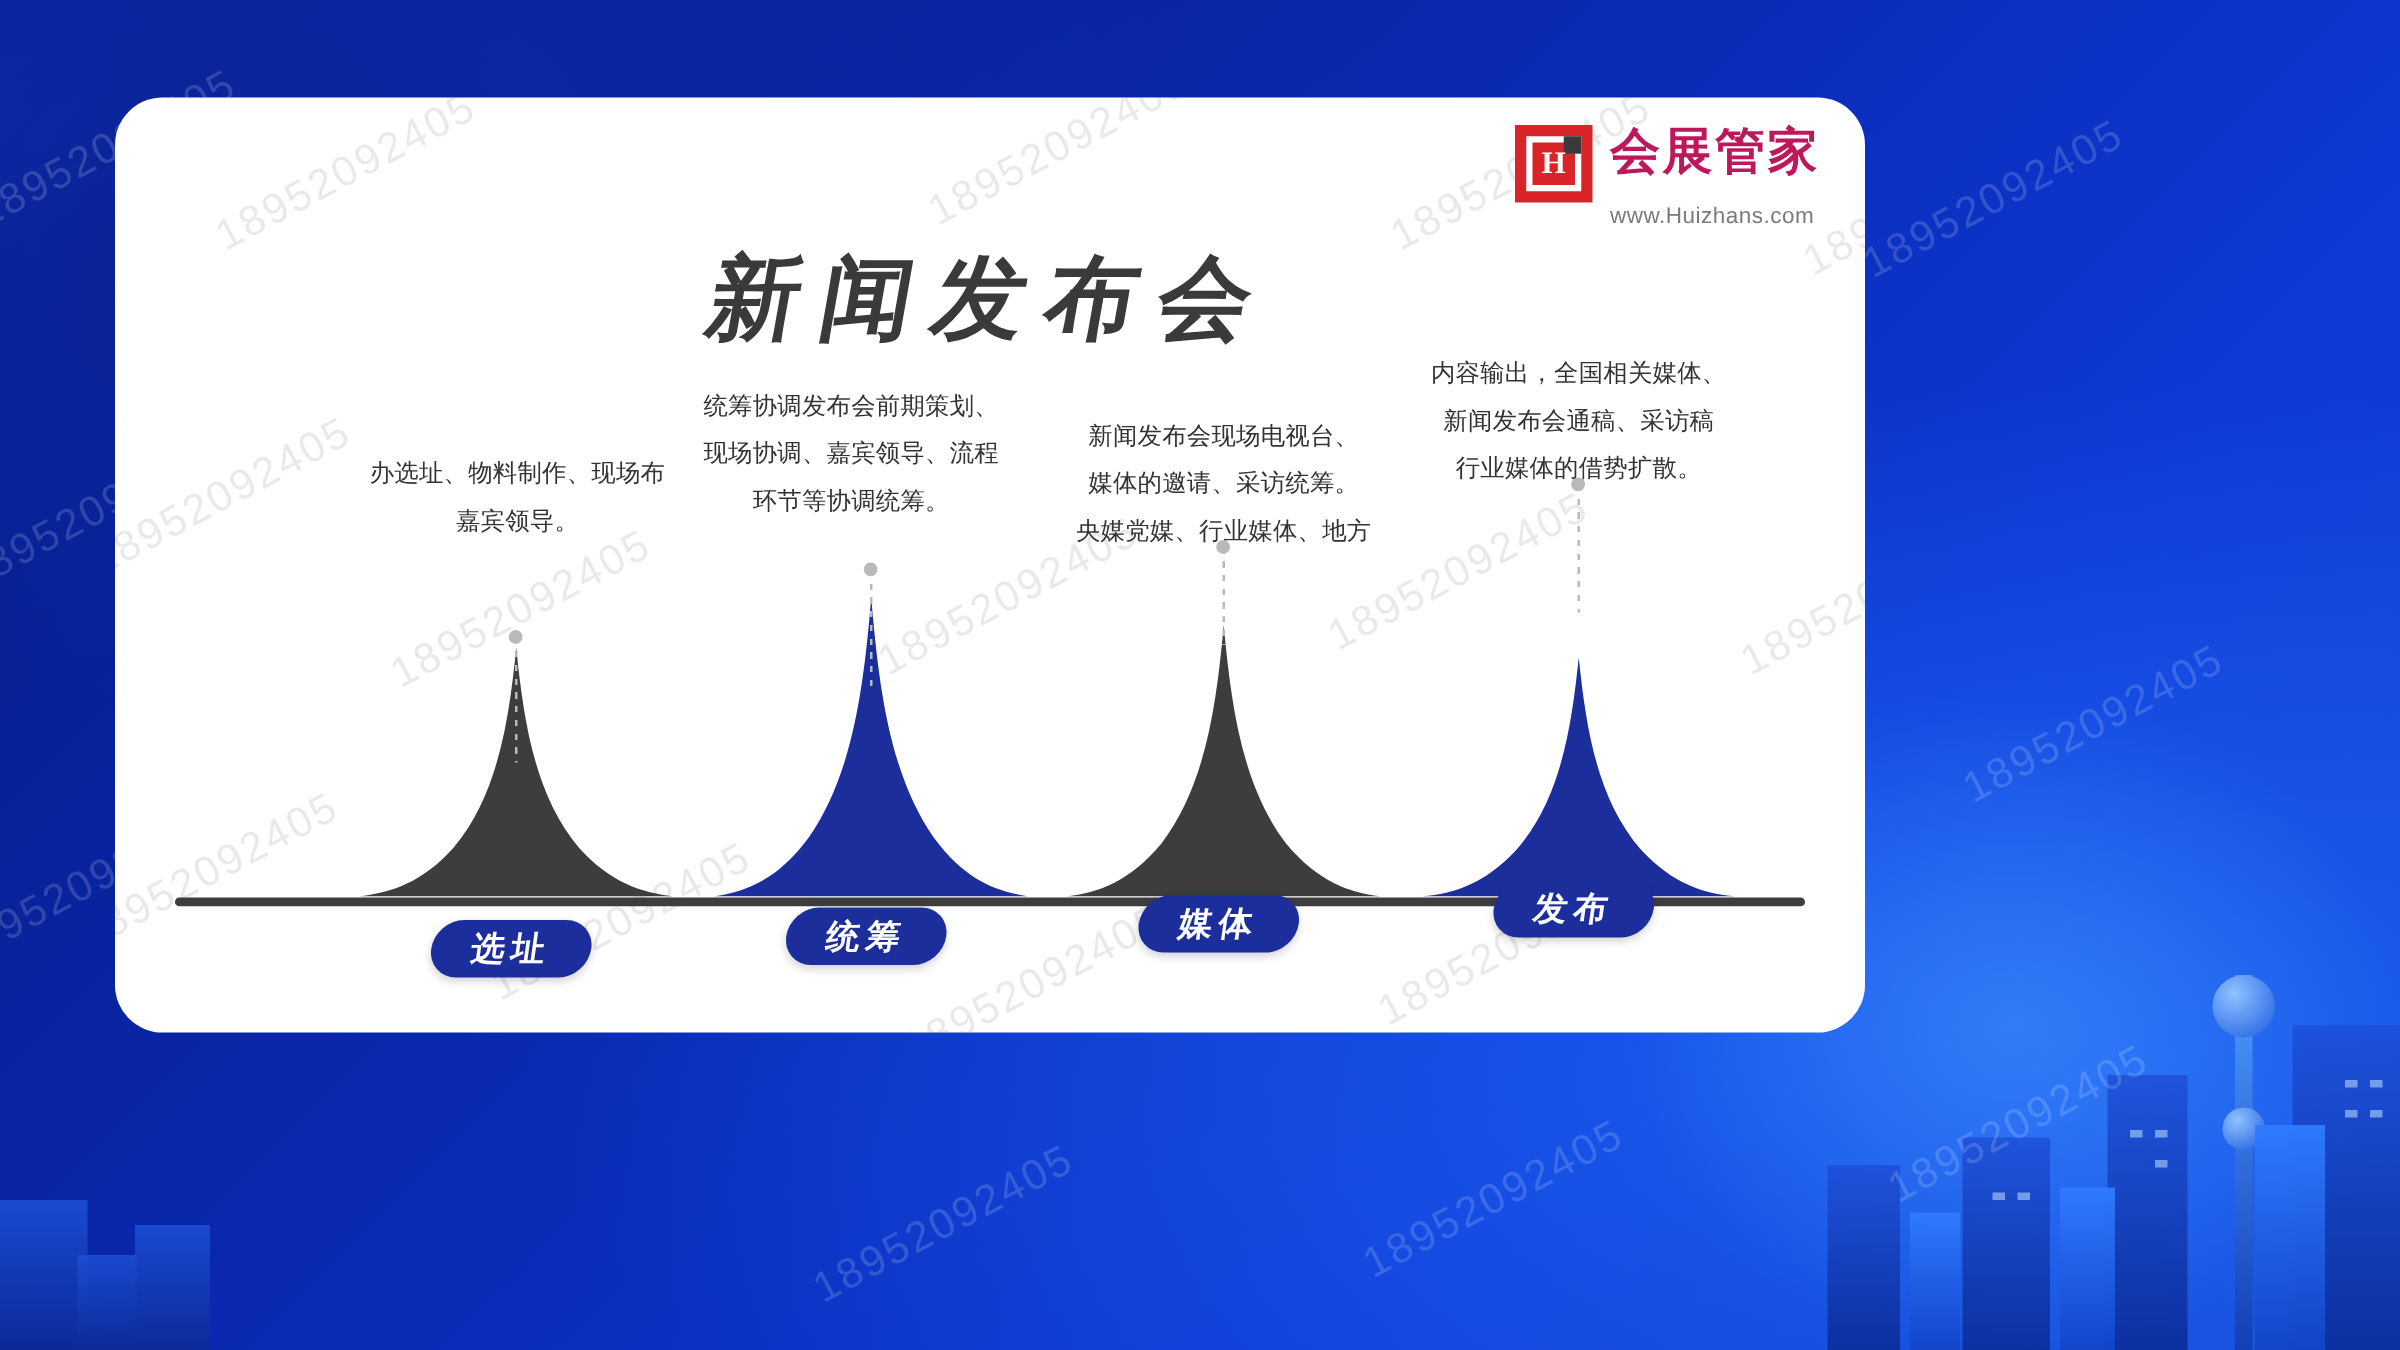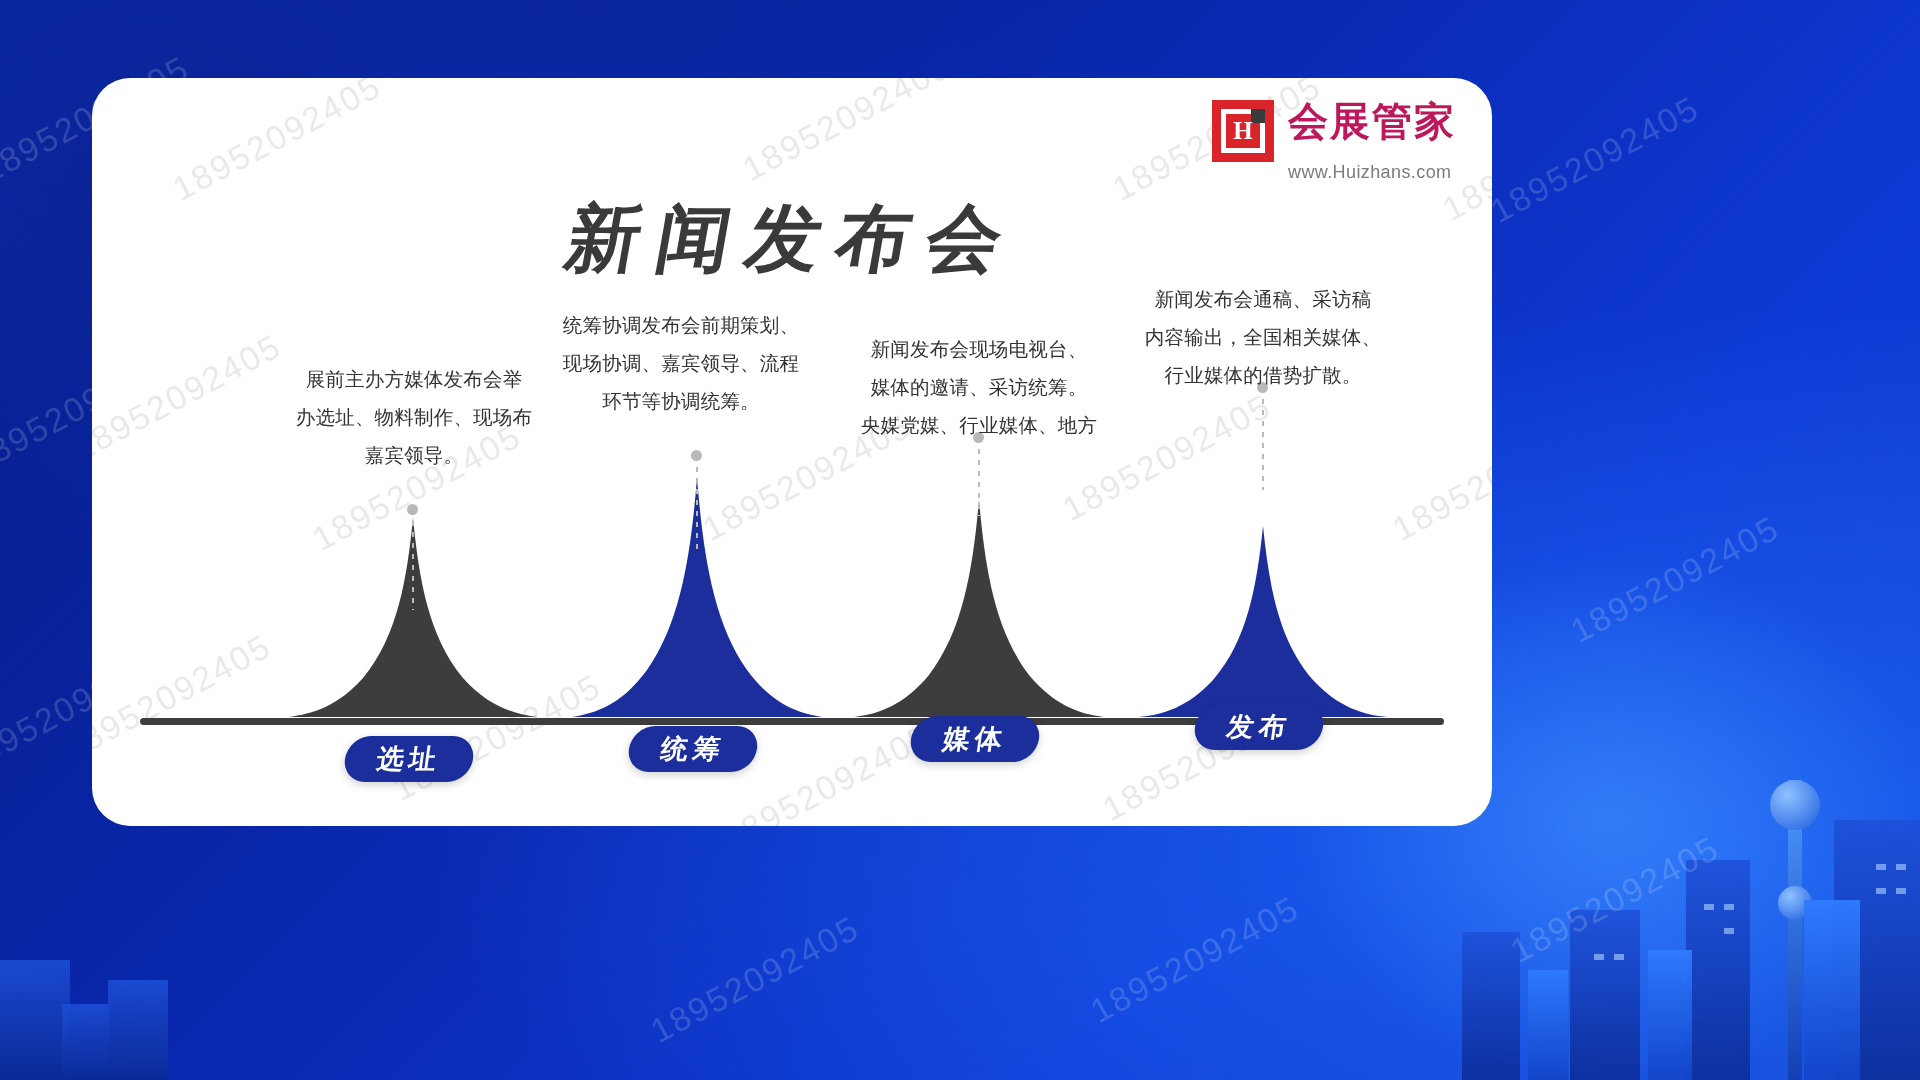--- a/index.html
+++ b/index.html
@@ -177,37 +177,36 @@
       <div class="connector" style="left:604px;top:378px;height:98px;"></div>
       <div class="conn-dot" style="left:599px;top:372px;"></div>
 
       <div class="connector" style="left:886px;top:360px;height:78px;"></div>
       <div class="conn-dot" style="left:881px;top:354px;"></div>
 
       <div class="connector" style="left:1170px;top:310px;height:102px;"></div>
       <div class="conn-dot" style="left:1165px;top:304px;"></div>
 
       <div class="desc" style="left:182px;top:282px;width:280px;">
-        <div>展前主办方媒体发布会举</div>
         <div>办选址、物料制作、现场布</div>
         <div>嘉宾领导。</div>
       </div>
       <div class="desc" style="left:446px;top:228px;width:286px;">
         <div>统筹协调发布会前期策划、</div>
         <div>现场协调、嘉宾领导、流程</div>
         <div>环节等协调统筹。</div>
       </div>
       <div class="desc" style="left:744px;top:252px;width:286px;">
         <div>新闻发布会现场电视台、</div>
         <div>媒体的邀请、采访统筹。</div>
         <div>央媒党媒、行业媒体、地方</div>
       </div>
       <div class="desc" style="left:1028px;top:202px;width:286px;">
+        <div>内容输出，全国相关媒体、</div>
         <div>新闻发布会通稿、采访稿</div>
-        <div>内容输出，全国相关媒体、</div>
         <div>行业媒体的借势扩散。</div>
       </div>
 
       <div class="pill" style="left:253px;top:658px;width:128px;height:46px;">
         <span>选址</span>
       </div>
       <div class="pill" style="left:537px;top:648px;width:128px;height:46px;">
         <span>统筹</span>
       </div>
       <div class="pill" style="left:819px;top:638px;width:128px;height:46px;">

